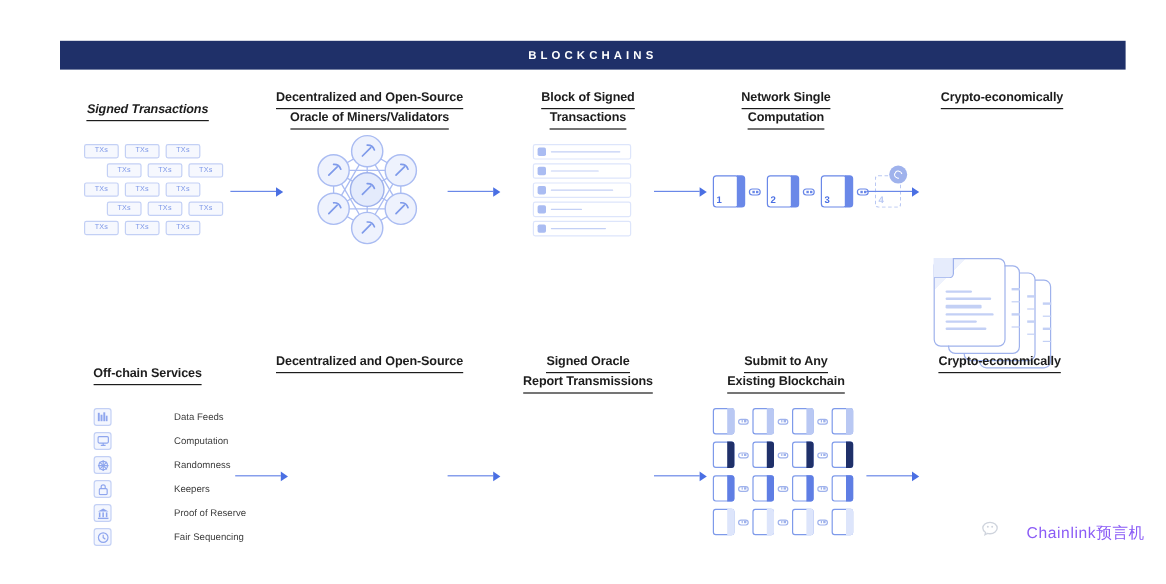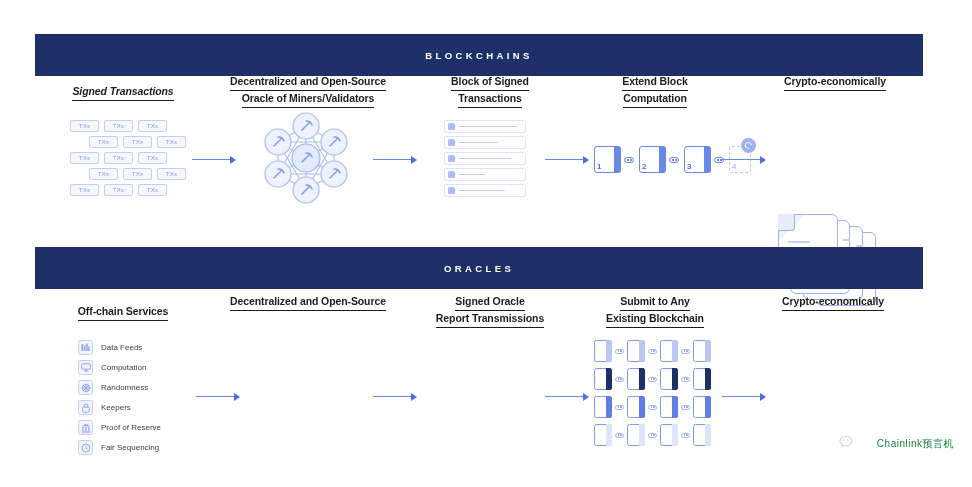--- a/index.html
+++ b/index.html
@@ -7,21 +7,21 @@
     width: 972px; height: 487px;
     background: #ffffff;
     font-family: "Liberation Sans", sans-serif;
     overflow: hidden;
   }
   .page { position: relative; width: 972px; height: 487px; background:#fff; }
 
   
   .banner {
     position: absolute;
-    left: 35px; width: 888px; height: 42px;
+    left: 50px; width: 888px; height: 24px;
     background: #1f3069;
     display: flex; align-items: center; justify-content: center;
   }
   .banner span {
     color: #ffffff;
     font-size: 9.5px;
     font-weight: bold;
     letter-spacing: 3.4px;
   }
   #banner-blockchains { top: 34px; }
@@ -172,21 +172,21 @@
   
   .svc-list { display: flex; flex-direction: column; gap: 5px; }
   .svc { display: flex; align-items: center; gap: 8px; }
   .svc .ic {
     width: 15px; height: 15px;
     border: 1px solid #c3d0f5; border-radius: 2.5px;
     background: #f3f6fe;
     display: flex; align-items: center; justify-content: center;
     flex: 0 0 auto;
   }
-  .svc .lbl { font-size: 8px; color: #3d3d3d; }
+  .svc .lbl { font-size: 8px; color: #3d3d3d; margin-left: 44px; }
 
   
   .chains-multi { display:flex; flex-direction:column; gap:6px; }
   .mrow { display:flex; align-items:center; }
   .mblock {
     position: relative;
     width: 18px; height: 22px;
     border: 1.3px solid #7e9aea;
     border-radius: 2.5px;
     background: #fff;
@@ -202,22 +202,22 @@
   .mlink::before, .mlink::after {
     content:""; position:absolute; top:.6px; width:1.4px; height:1.8px; background:#9fb2ec;
   }
   .mlink::before { left: 1.6px; }
   .mlink::after { left: 4.3px; }
 
   
   .watermark {
     position: absolute; right: 18px; bottom: 34px;
     display: flex; align-items: center; gap: 19px;
-    color: #15803d;
-    font-size: 10px;
+    color: #8b5cf6;
+    font-size: 13px;
     letter-spacing: .5px;
   }
 </style>
 </head>
 <body>
 
 <div class="page">
 
   <div class="banner" id="banner-blockchains">
     <span>BLOCKCHAINS</span>
@@ -228,21 +228,21 @@
   </div>
   <div class="col-title" style="left:208px; top:74px; width:200px;">
     <span class="ul">Decentralized and Open-Source</span><br>
     <span class="ul">Oracle of Miners/Validators</span>
   </div>
   <div class="col-title" style="left:420px; top:74px; width:140px;">
     <span class="ul">Block of Signed</span><br>
     <span class="ul">Transactions</span>
   </div>
   <div class="col-title" style="left:588px; top:74px; width:134px;">
-    <span class="ul">Extend Block</span><br>
+    <span class="ul">Network Single</span><br>
     <span class="ul">Computation</span>
   </div>
   <div class="col-title" style="left:742px; top:74px; width:186px;">
     <span class="ul">Crypto-economically</span><br>
   </div>
 
   <div class="art tx-grid" style="left:70px; top:120px;">
     <div class="tx-row">
       <div class="tx">TXs</div>
       <div class="tx">TXs</div>
@@ -421,23 +421,20 @@
         <i style="width:22px"></i>
           <i style="width:38px"></i>
           <i style="width:30px"></i>
           <i style="width:40px"></i>
           <i style="width:26px"></i>
           <i style="width:34px"></i>
       </span>
     </div>
   </div>
 
-  <div class="banner" id="banner-oracles">
-    <span>ORACLES</span>
-  </div>
 
   <div class="col-title" style="left:46px; top:304px; width:154px;">
     <span class="ul">Off-chain Services</span>
   </div>
   <div class="col-title" style="left:208px; top:294px; width:200px;">
     <span class="ul">Decentralized and Open-Source</span><br>
   </div>
   <div class="col-title" style="left:585px; top:294px; width:140px;">
     <span class="ul">Submit to Any</span><br>
     <span class="ul">Existing Blockchain</span>

